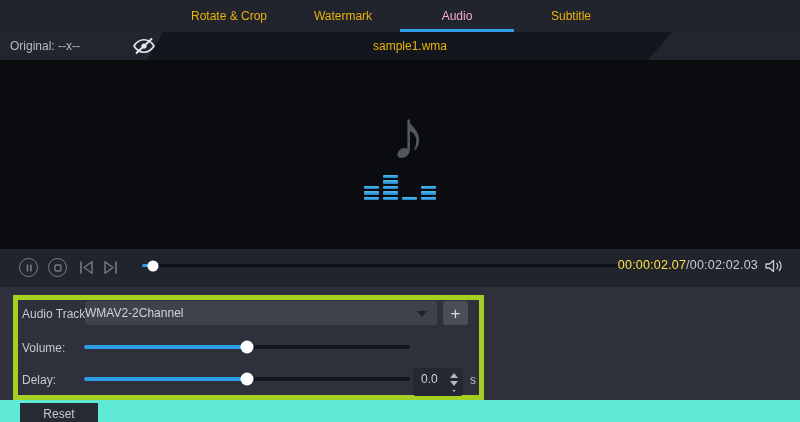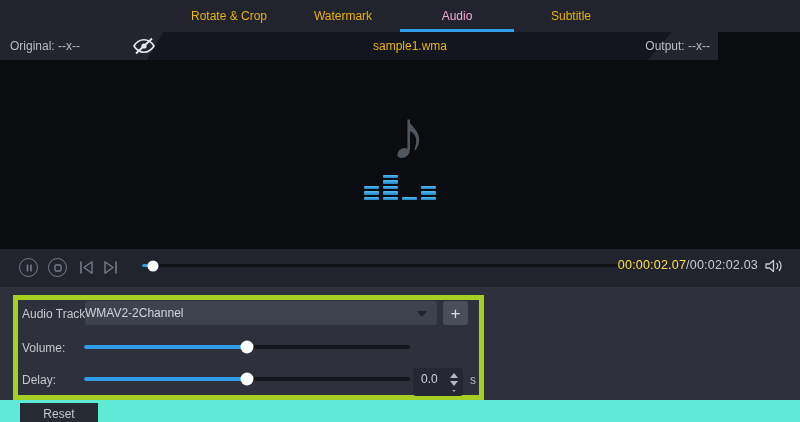--- a/index.html
+++ b/index.html
@@ -20,21 +20,21 @@
     display:flex; justify-content:center; align-items:stretch;
   }
   .tab {
     width:114px; display:flex; align-items:center; justify-content:center;
     font-size:12px; color:#eab308; cursor:default;
     border-bottom:3px solid transparent; padding-top:3px;
   }
   .tab.active { color:#f9a8d4; border-bottom-color:#2f9de8; }
 
   
-  .filebar { left:0; top:32px; width:718px; height:28px; background:#23252e;padding-left:36px; }
+  .filebar { left:0; top:32px; width:800px; height:28px; background:#23252e;padding-left:36px; }
   .filebar .center-tab {
     position:absolute; left:147px; top:0; width:525px; height:28px;
     background:#14161d;
     -webkit-clip-path:polygon(16px 0, 100% 0, calc(100% - 24px) 100%, 0 100%);
     clip-path:polygon(16px 0, 100% 0, calc(100% - 24px) 100%, 0 100%);
   }
   .filebar .orig { position:absolute; left:10px; top:0; height:28px; display:flex; align-items:center; font-size:12px; color:#b9bcc4; }
   .filebar .outp { position:absolute; right:8px; top:0; height:28px; display:flex; align-items:center; font-size:12px; color:#b9bcc4; }
   .filebar .fname { position:absolute; left:10px; top:0; width:800px; height:28px; display:flex; align-items:center; justify-content:center; font-size:12px; color:#eab308; }
   .eye { position:absolute; left:132px; top:5px; width:24px; height:18px; }
@@ -138,21 +138,20 @@
 
 <div class="abs filebar">
   <div class="center-tab"></div>
   <div class="orig">Original: --x--</div>
   <svg class="eye" viewBox="0 0 24 18">
     <path d="M2 9 C5 4.2 9 2.8 12 2.8 C15 2.8 19 4.2 22 9 C19 13.8 15 15.2 12 15.2 C9 15.2 5 13.8 2 9 Z" fill="none" stroke="#e8eaee" stroke-width="1.6"></path>
     <circle cx="12" cy="9" r="2.6" fill="#e8eaee"></circle>
     <line x1="4" y1="16.5" x2="20" y2="1.5" stroke="#e8eaee" stroke-width="1.8"></line>
   </svg>
   <div class="fname">sample1.wma</div>
-  <div class="outp">Output: --x--</div>
 </div>
 
 <div class="abs preview">
   <div class="note">♪</div>
   <div class="equalizer">
       <div class="eq-col">
         <div class="eq-bar"></div>
         <div class="eq-bar"></div>
         <div class="eq-bar"></div>
       </div>

